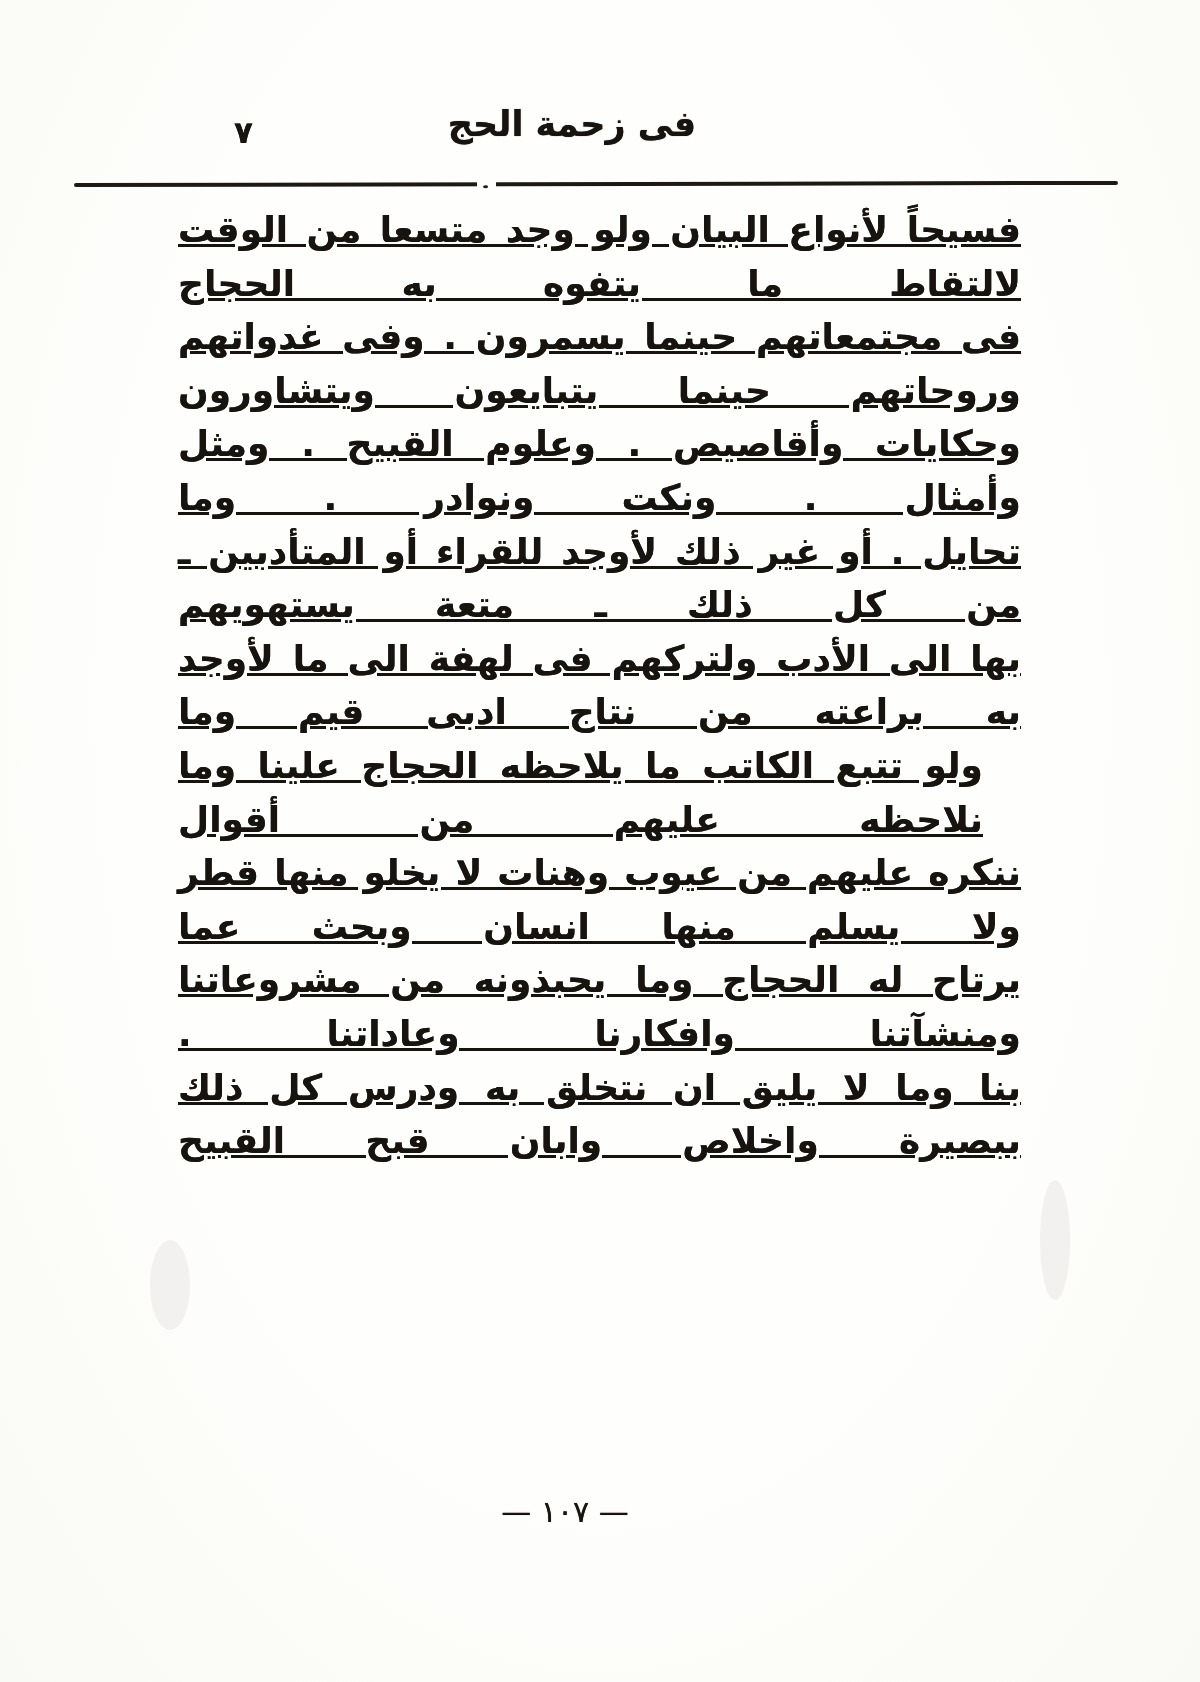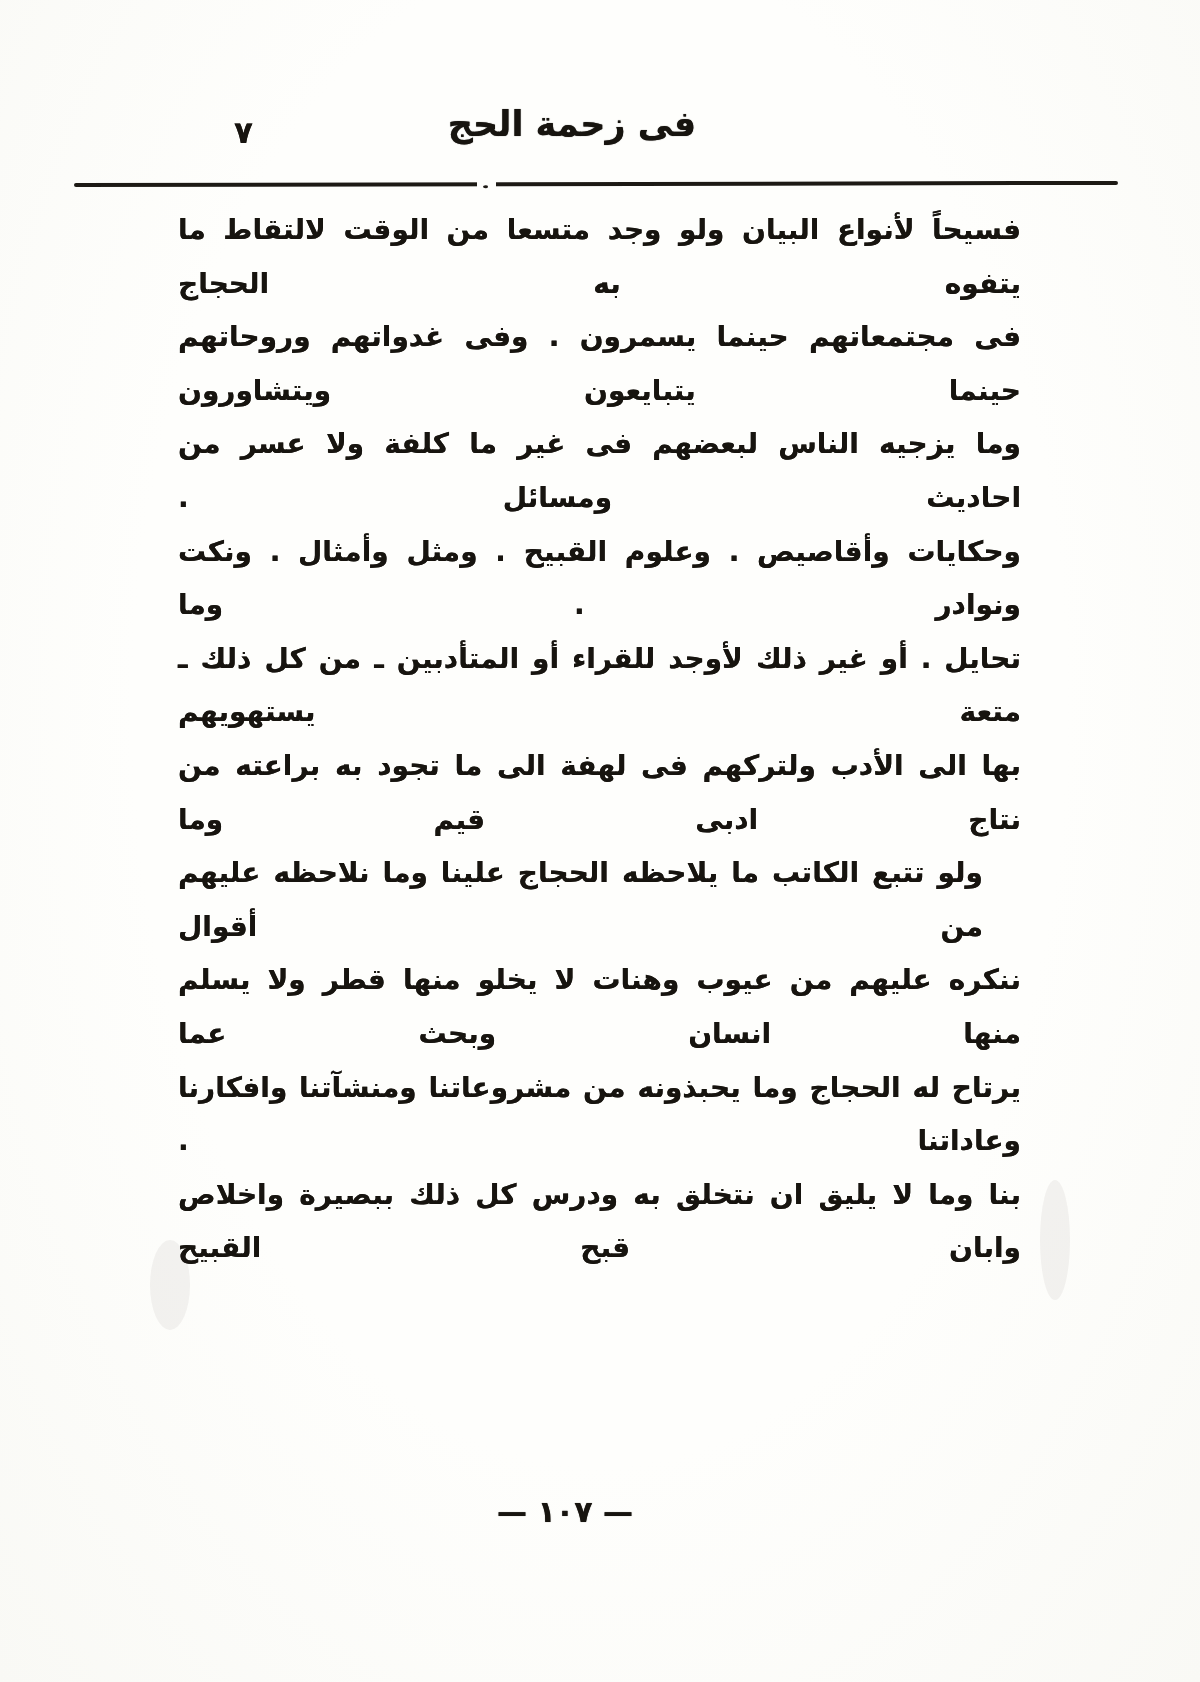--- a/index.html
+++ b/index.html
@@ -50,39 +50,40 @@
     width: 5px; height: 3px; background: #1d1a15; border-radius: 50%;
     transform: translateY(2px);
   }
   
   .body-text {
     position: absolute;
     top: 203px; right: 179px; width: 843px;
     direction: rtl;
   }
   .line {
-    font-size: 28px;
+    font-size: 36px;
     line-height: 53.6px;
     font-weight: 700;
     color: #17140f;
     text-align: justify;
     text-align-last: justify;
     text-shadow: 0 0 0.6px rgba(23,20,15,.85);
     word-spacing: 1px;
+    text-decoration: underline;
   }
   .line.indent { padding-right: 38px; }
   
   .page-footer {
     position: absolute;
     top: 1494px; left: 0; width: 1130px;
     text-align: center;
   }
   .footer-pagenum {
     display: inline-block;
-    font-size: 30px; font-weight: 700;
+    font-size: 30px; font-weight: 400;
     letter-spacing: 4px;
     color: #17140f;
     text-shadow: 0 0 0.7px rgba(23,20,15,.9);
   }
   
   .smudge {
     position: absolute;
     background: rgba(60,55,45,0.06);
     border-radius: 50%;
     pointer-events: none;
@@ -97,24 +98,23 @@
 
   <div class="header-pagenum">٧</div>
 
   <div class="header-title">فى زحمة الحج</div>
 
   <div class="header-rule"></div>
 
   <main class="body-text">
       <div class="line">فسيحاً لأنواع البيان ولو وجد متسعا من الوقت لالتقاط ما يتفوه به الحجاج</div>
       <div class="line">فى مجتمعاتهم حينما يسمرون . وفى غدواتهم وروحاتهم حينما يتبايعون ويتشاورون</div>
-      <div class="line">وما يزجيه الناس لبعضهم فى غير ما كلفة ولا عسر من احاديث ومسائل .</div>
       <div class="line">وحكايات وأقاصيص . وعلوم القبيح . ومثل وأمثال . ونكت ونوادر . وما</div>
       <div class="line">تحايل . أو غير ذلك لأوجد للقراء أو المتأدبين ـ من كل ذلك ـ متعة يستهويهم</div>
-      <div class="line">بها الى الأدب ولتركهم فى لهفة الى ما تجود به براعته من نتاج ادبى قيم وما</div>
+      <div class="line">بها الى الأدب ولتركهم فى لهفة الى ما لأوجد به براعته من نتاج ادبى قيم وما</div>
       <div class="line indent">ولو تتبع الكاتب ما يلاحظه الحجاج علينا وما نلاحظه عليهم من أقوال</div>
       <div class="line">ننكره عليهم من عيوب وهنات لا يخلو منها قطر ولا يسلم منها انسان وبحث عما</div>
       <div class="line">يرتاح له الحجاج وما يحبذونه من مشروعاتنا ومنشآتنا وافكارنا وعاداتنا .</div>
       <div class="line">بنا وما لا يليق ان نتخلق به ودرس كل ذلك ببصيرة واخلاص وابان قبح القبيح</div>
     </main>
 
   <div class="smudge s1"></div>
   <div class="smudge s2"></div>
 
   <footer class="page-footer">

